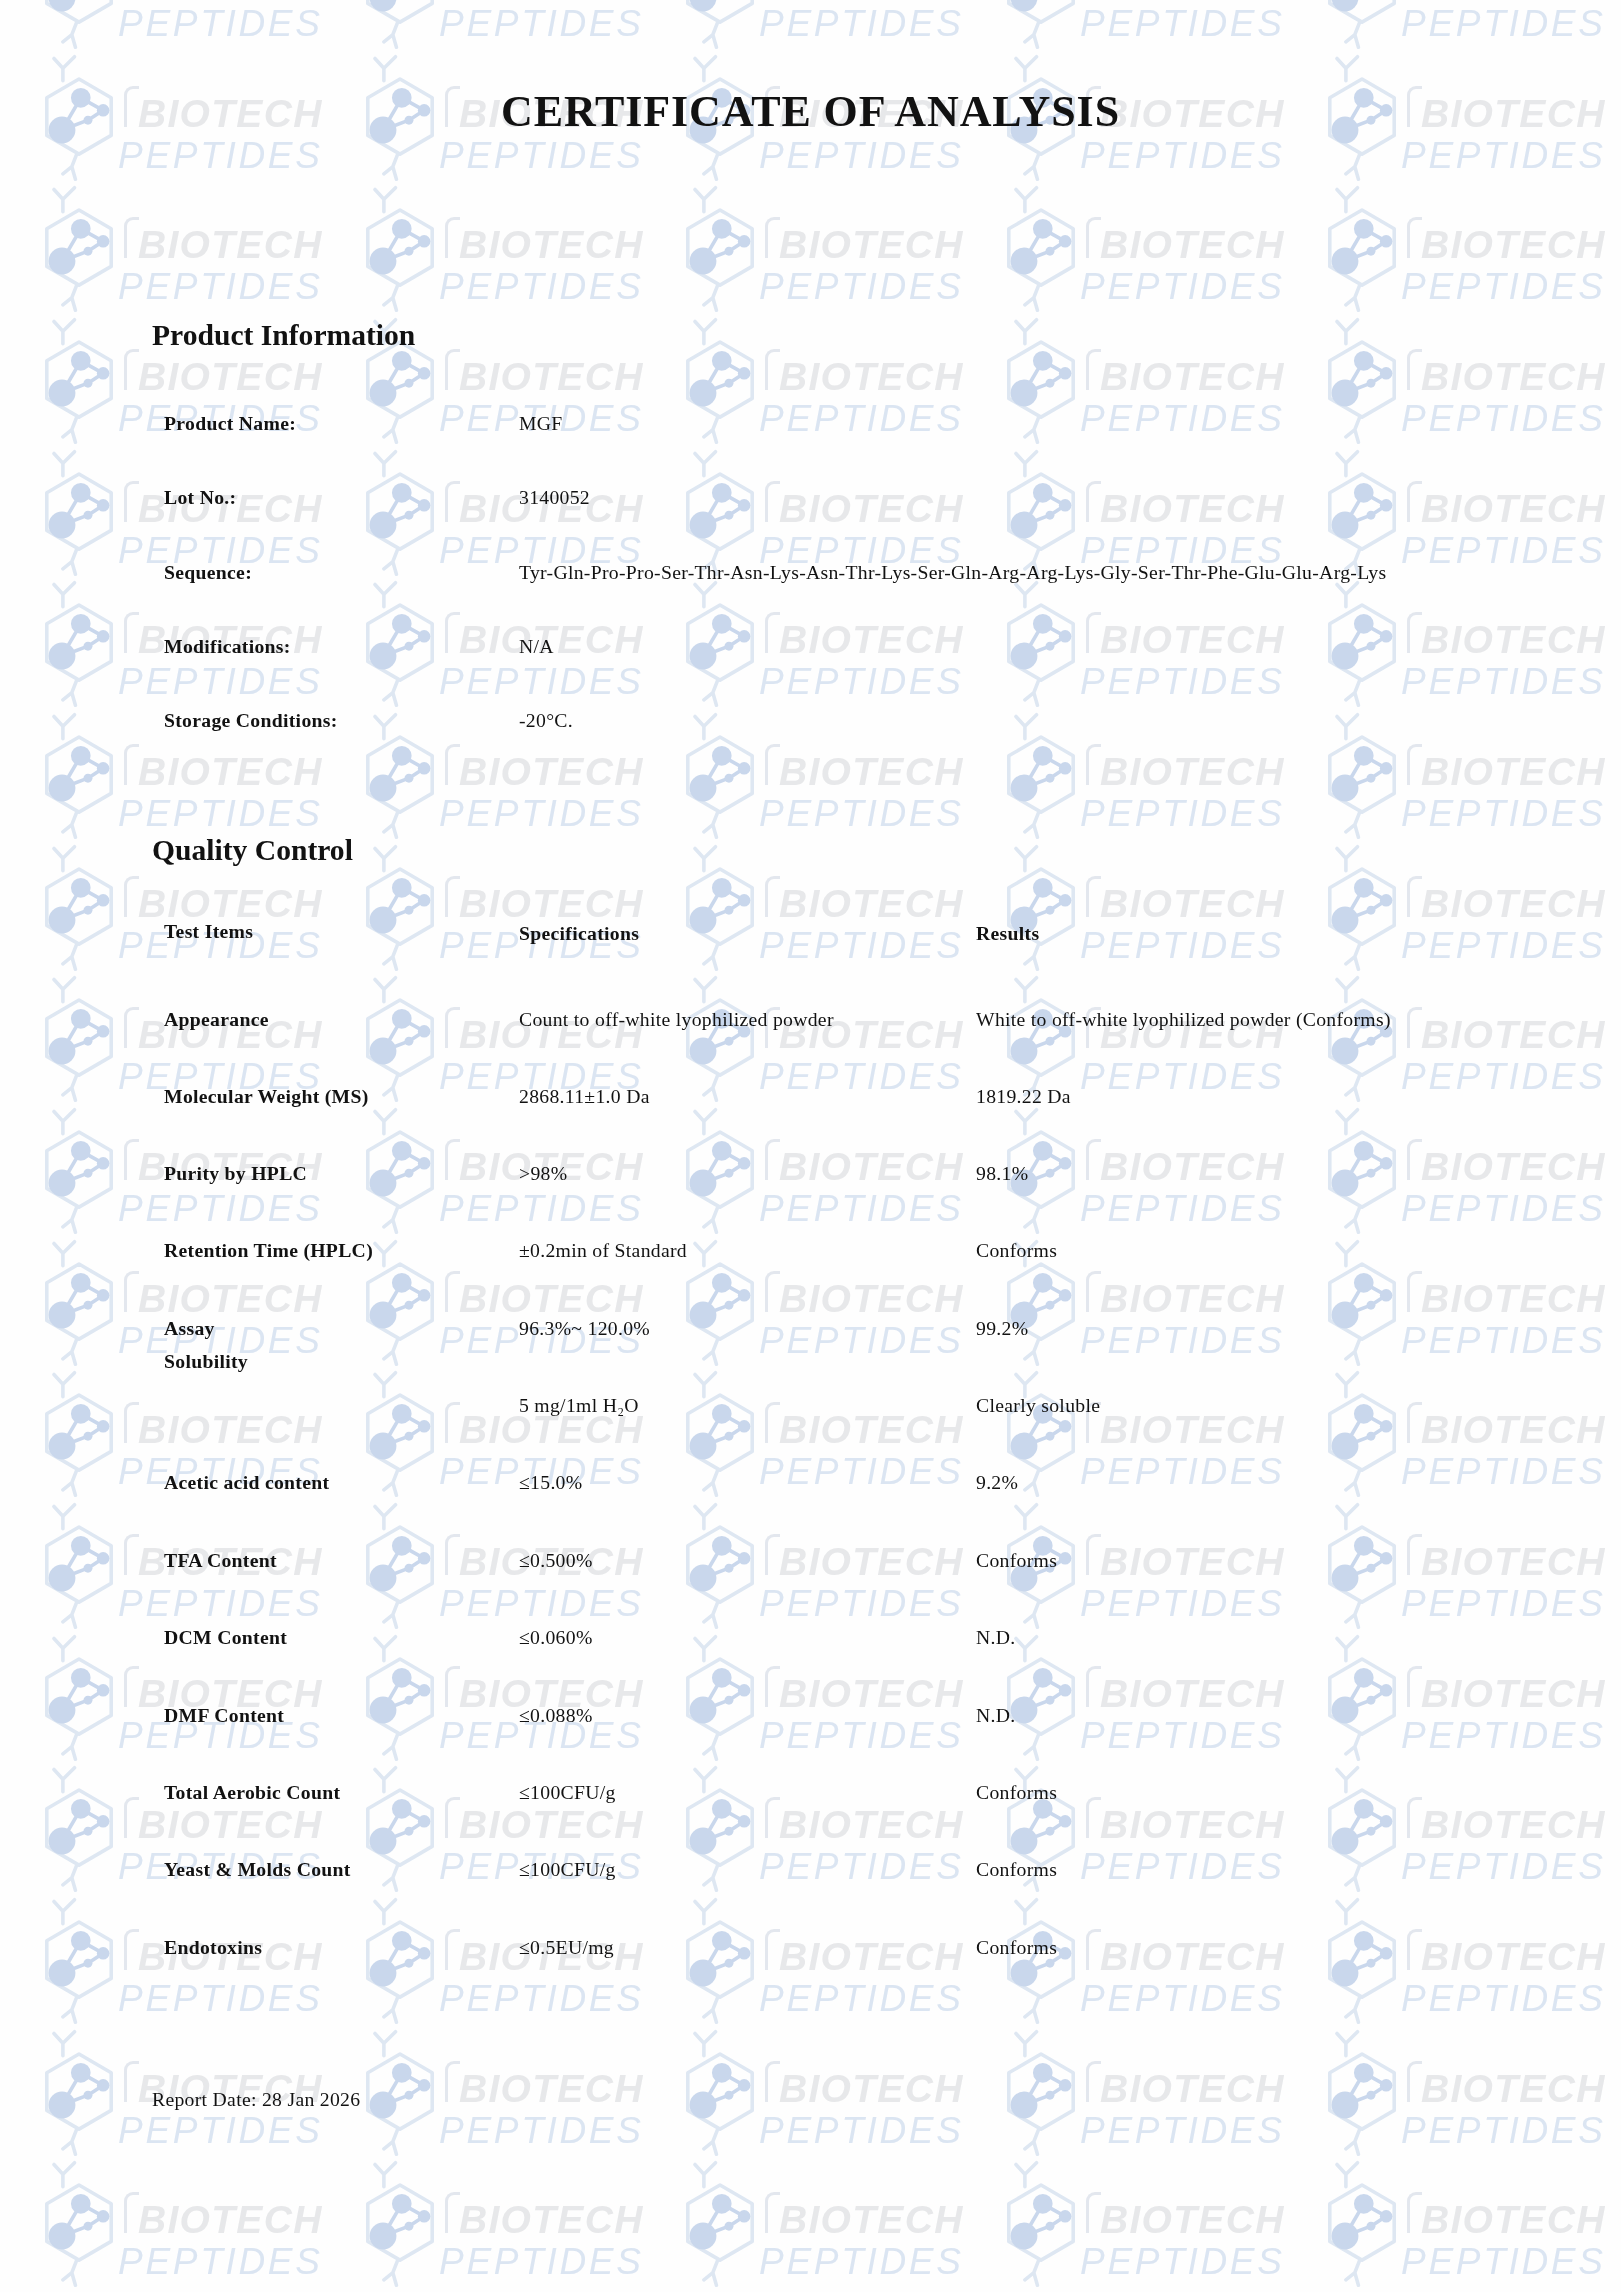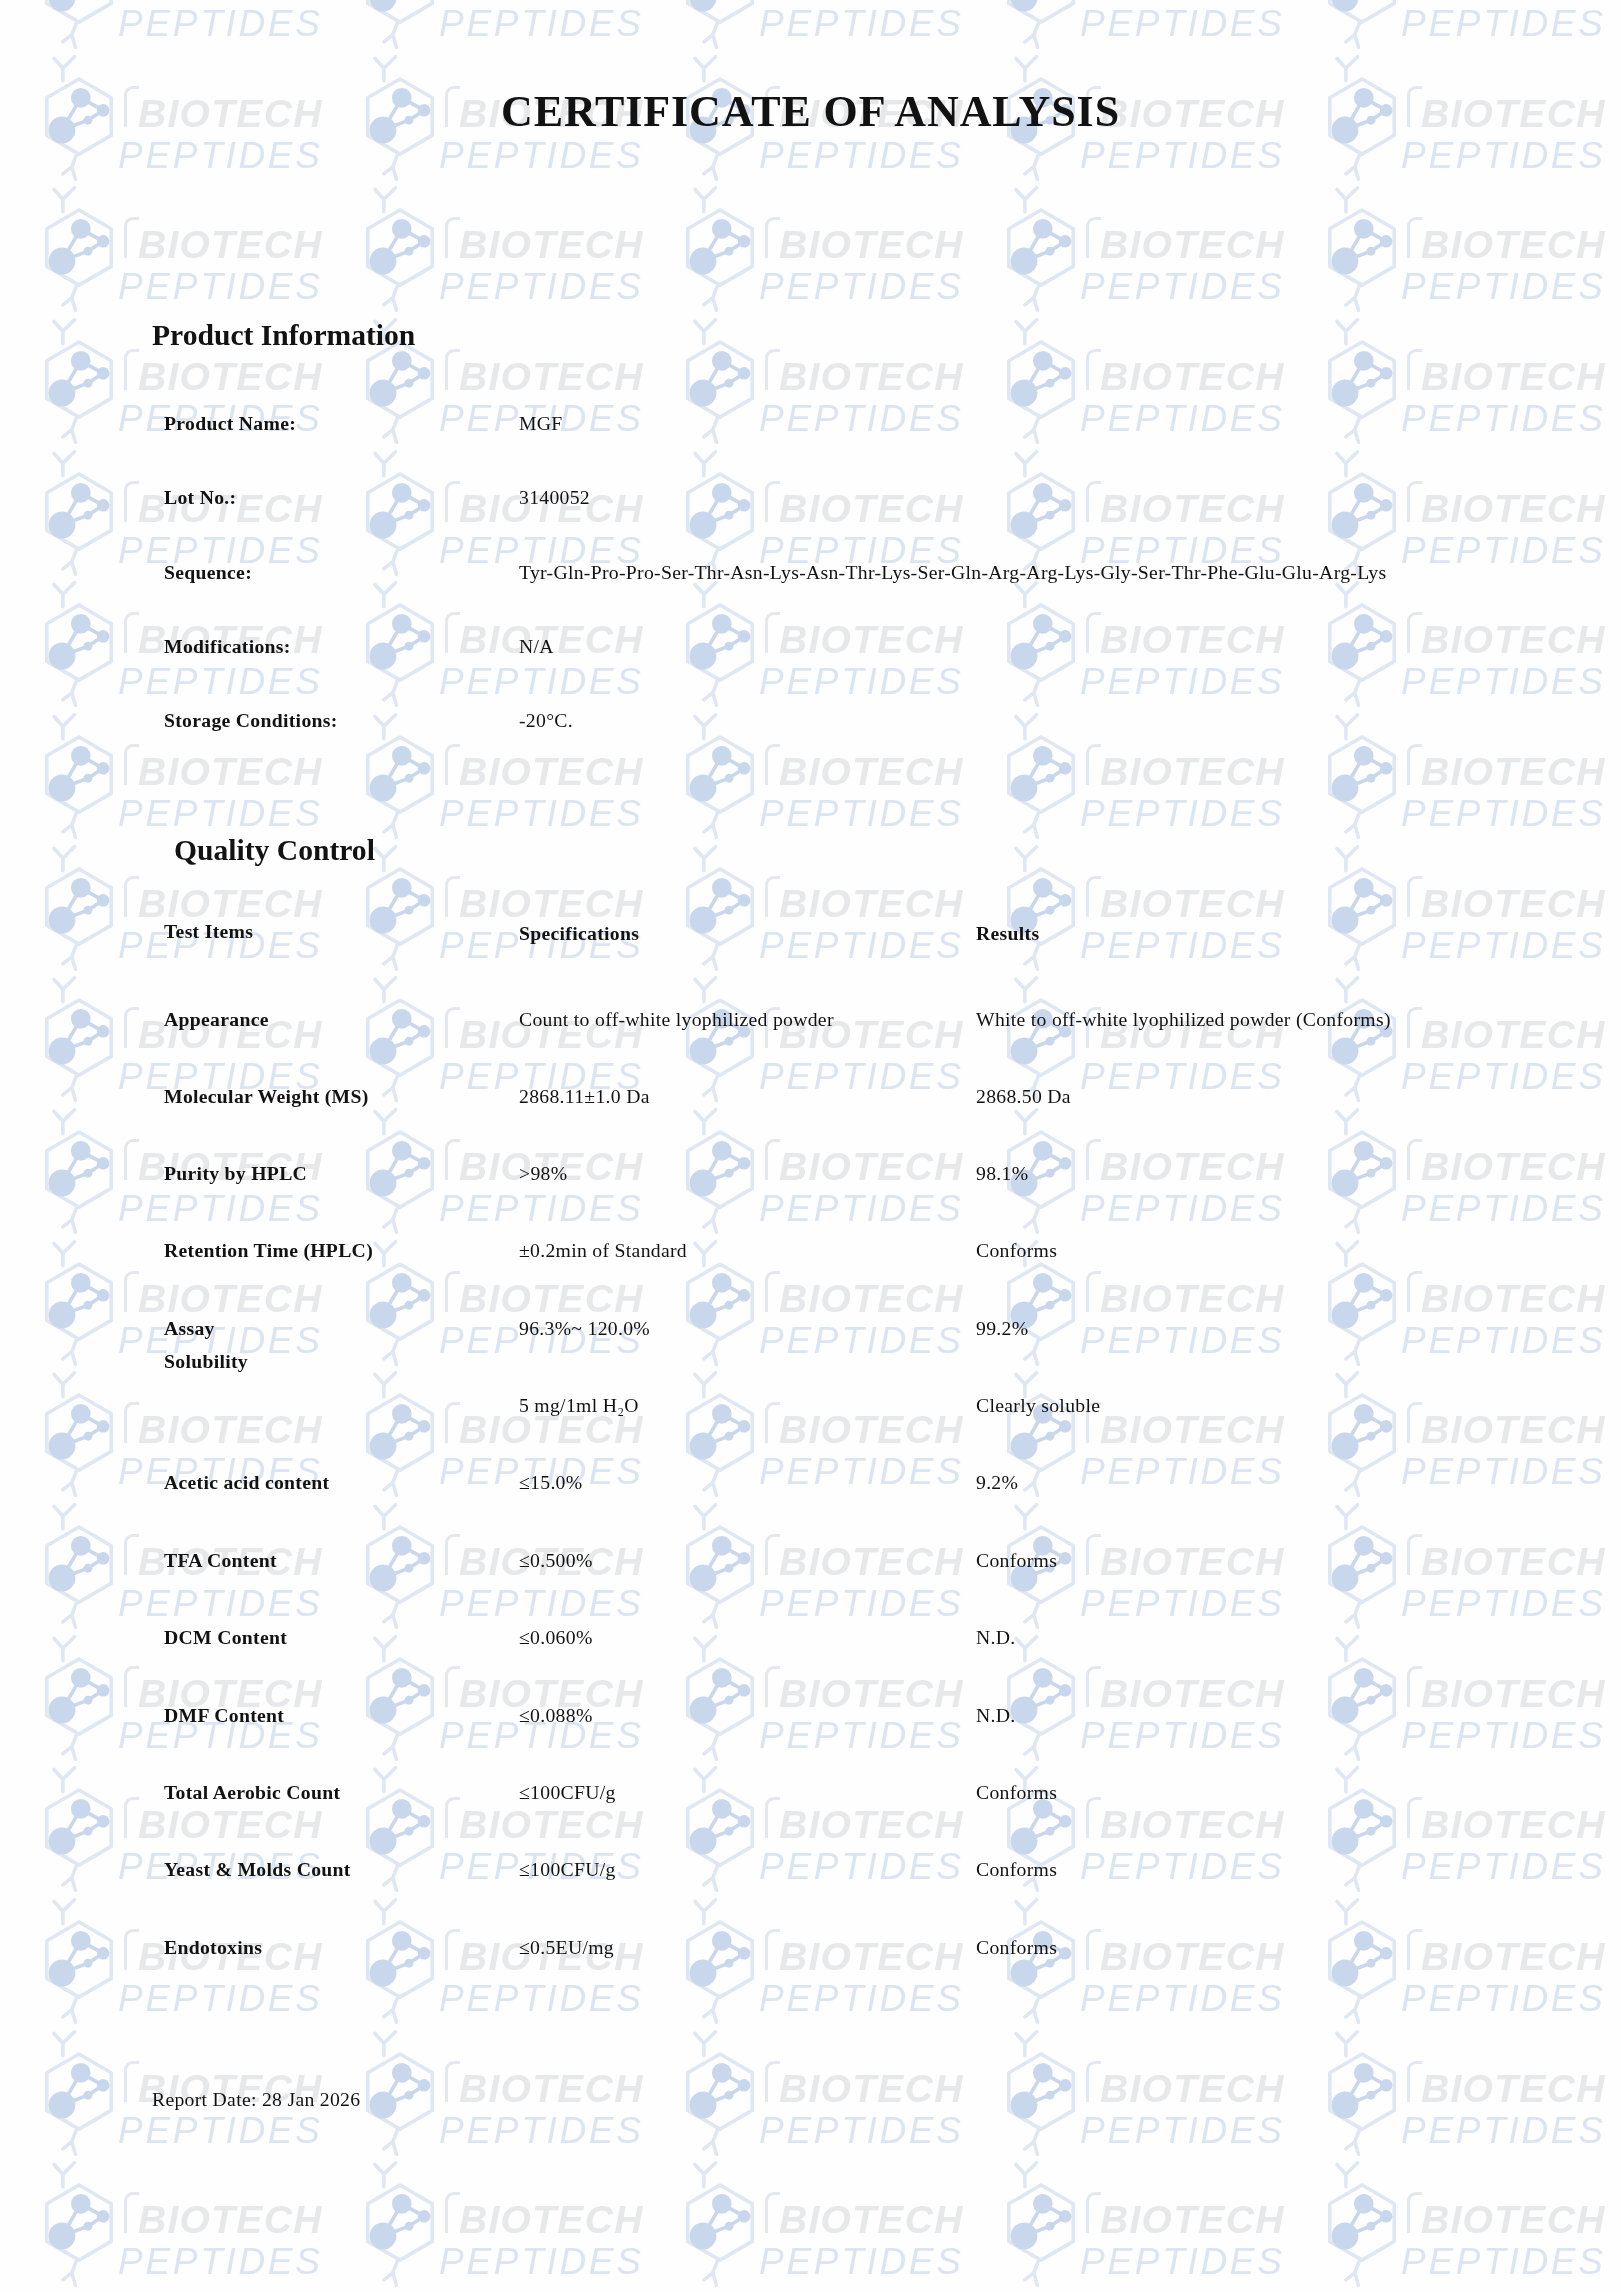--- a/index.html
+++ b/index.html
@@ -2160,37 +2160,37 @@
         <div>
           <span class="cell b col-label" style="top:635px">Modifications:</span>
           <span class="cell col-spec" style="top:635px">N/A</span>
         </div>
         <div>
           <span class="cell b col-label" style="top:709px">Storage Conditions:</span>
           <span class="cell col-spec" style="top:709px">-20°C.</span>
         </div>
       </div>
 
-    <div class="sec-heading" style="top:834px;margin-left:22px;">Quality Control</div>
+    <div class="sec-heading" style="top:834px;">Quality Control</div>
 
     <div>
       <span class="cell b col-label" style="top:920px;">Test Items</span>
       <span class="cell b col-spec" style="top:922px;">Specifications</span>
       <span class="cell b col-result" style="top:922px;">Results</span>
     </div>
     <div>
         <div>
           <span class="cell b col-label" style="top:1008px">Appearance</span>
           <span class="cell col-spec" style="top:1008px">Count to off-white lyophilized powder</span>
           <span class="cell col-result" style="top:1008px">White to off-white lyophilized powder (Conforms)</span>
         </div>
         <div>
           <span class="cell b col-label" style="top:1085px">Molecular Weight (MS)</span>
           <span class="cell col-spec" style="top:1085px">2868.11±1.0 Da</span>
-          <span class="cell col-result" style="top:1085px">2868.50 Da</span>
+          <span class="cell col-result" style="top:1085px">1819.22 Da</span>
         </div>
         <div>
           <span class="cell b col-label" style="top:1162px">Purity by HPLC</span>
           <span class="cell col-spec" style="top:1162px">&gt;98%</span>
           <span class="cell col-result" style="top:1162px">98.1%</span>
         </div>
         <div>
           <span class="cell b col-label" style="top:1239px">Retention Time (HPLC)</span>
           <span class="cell col-spec" style="top:1239px">±0.2min of Standard</span>
           <span class="cell col-result" style="top:1239px">Conforms</span>

